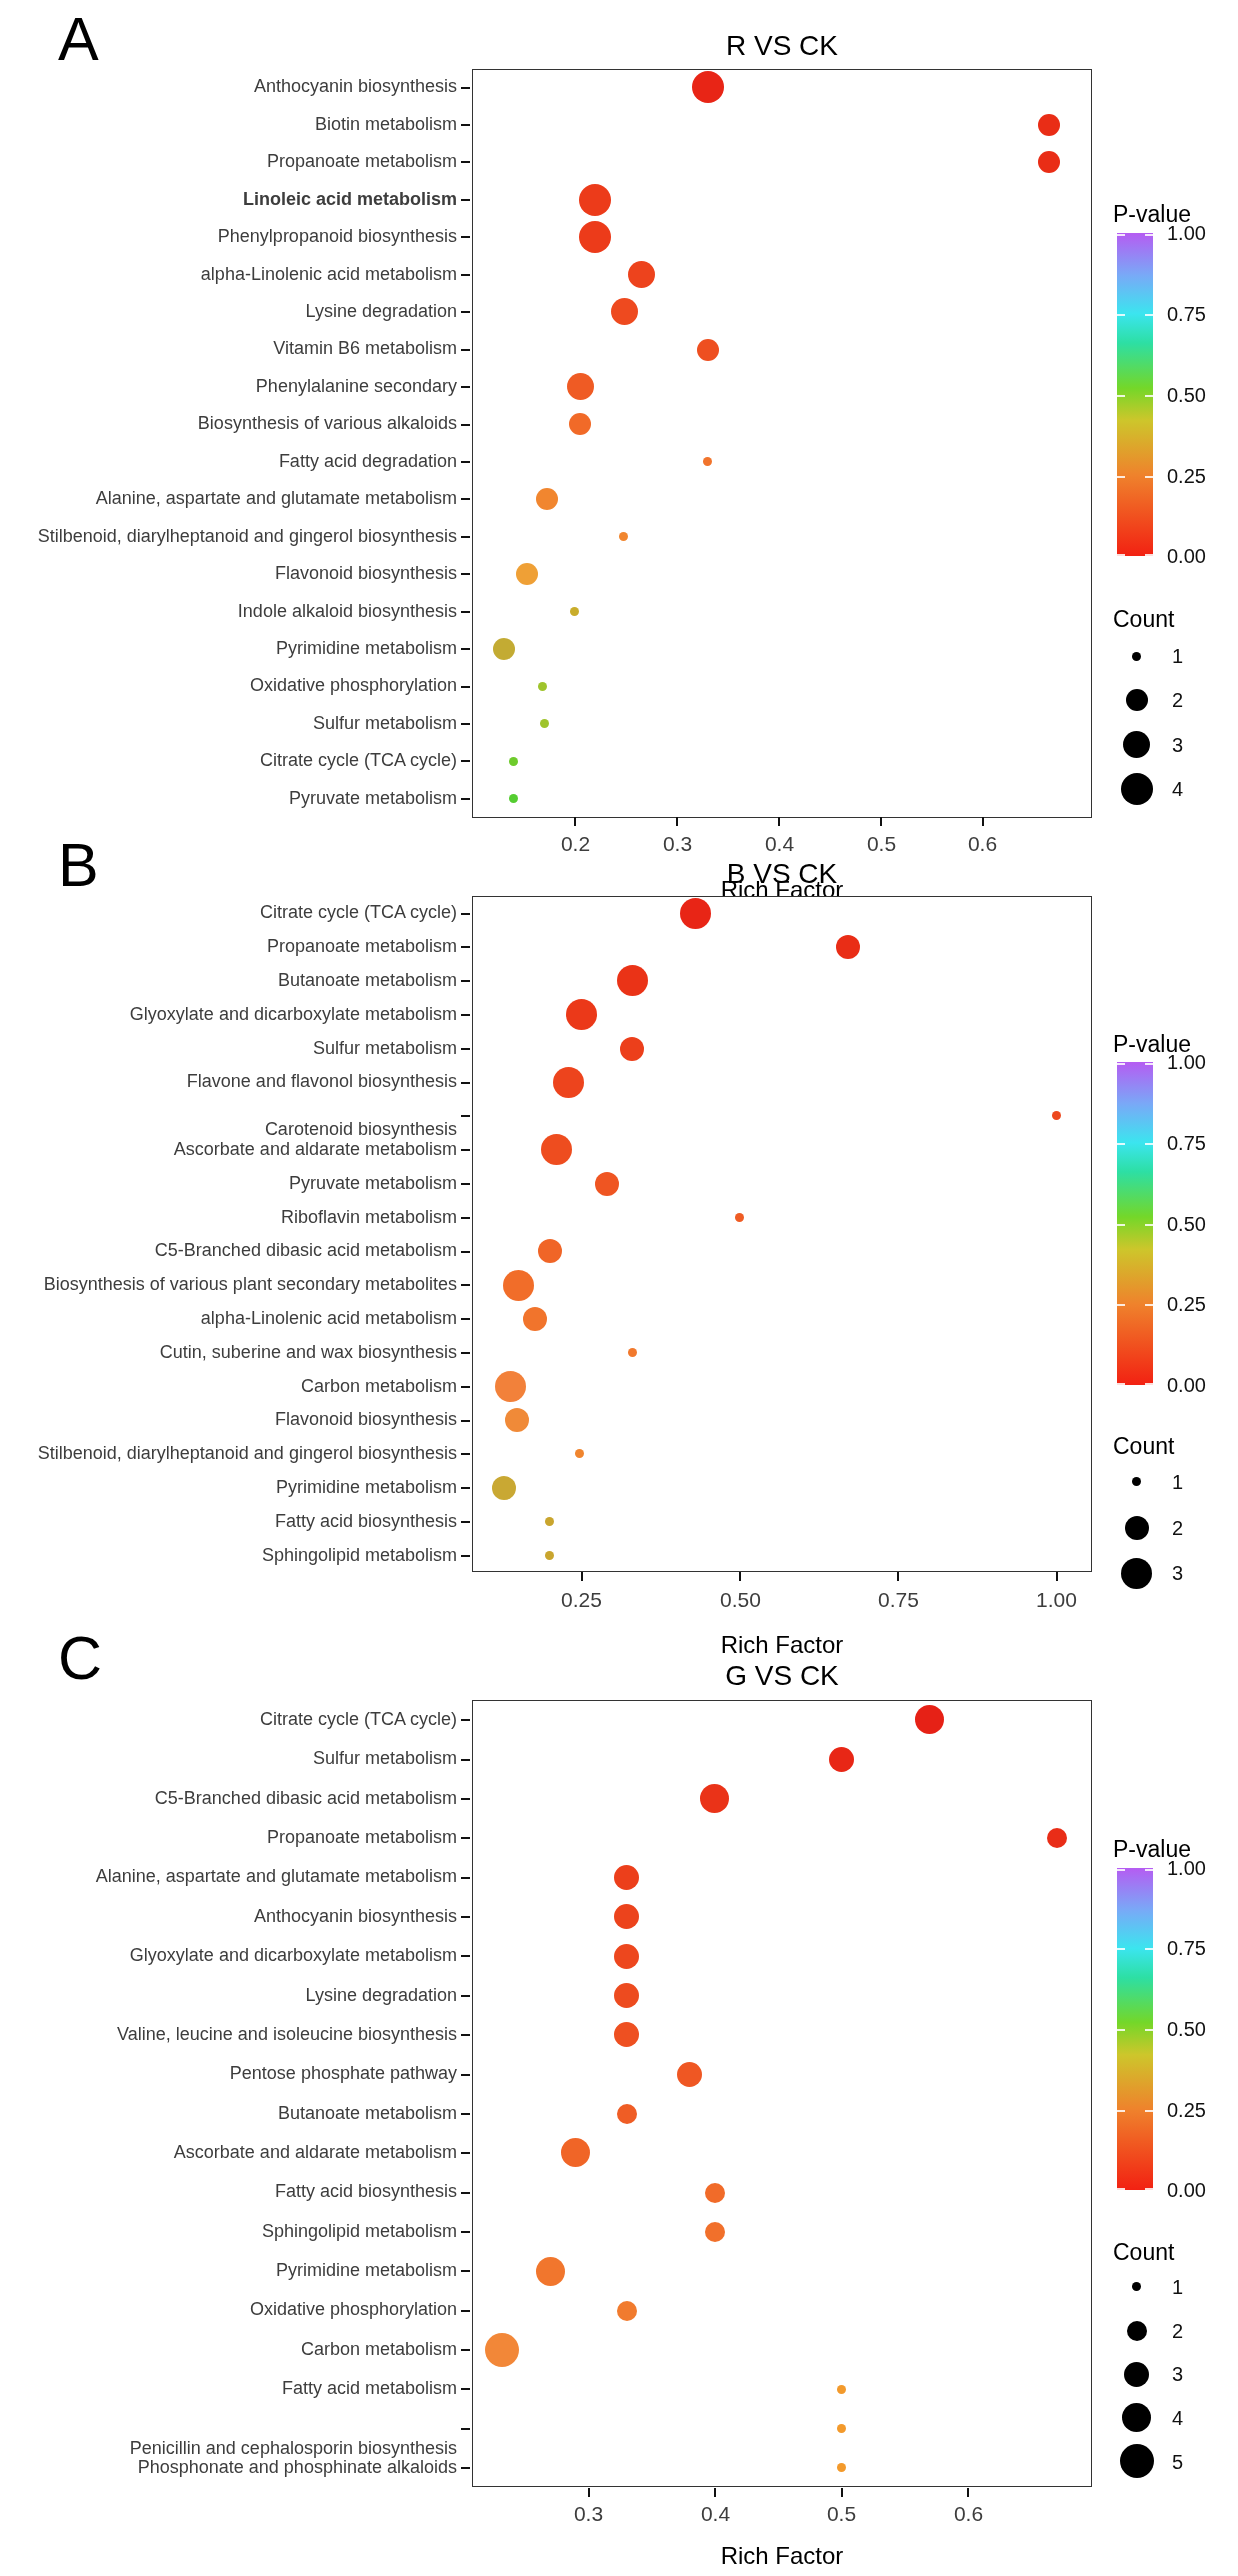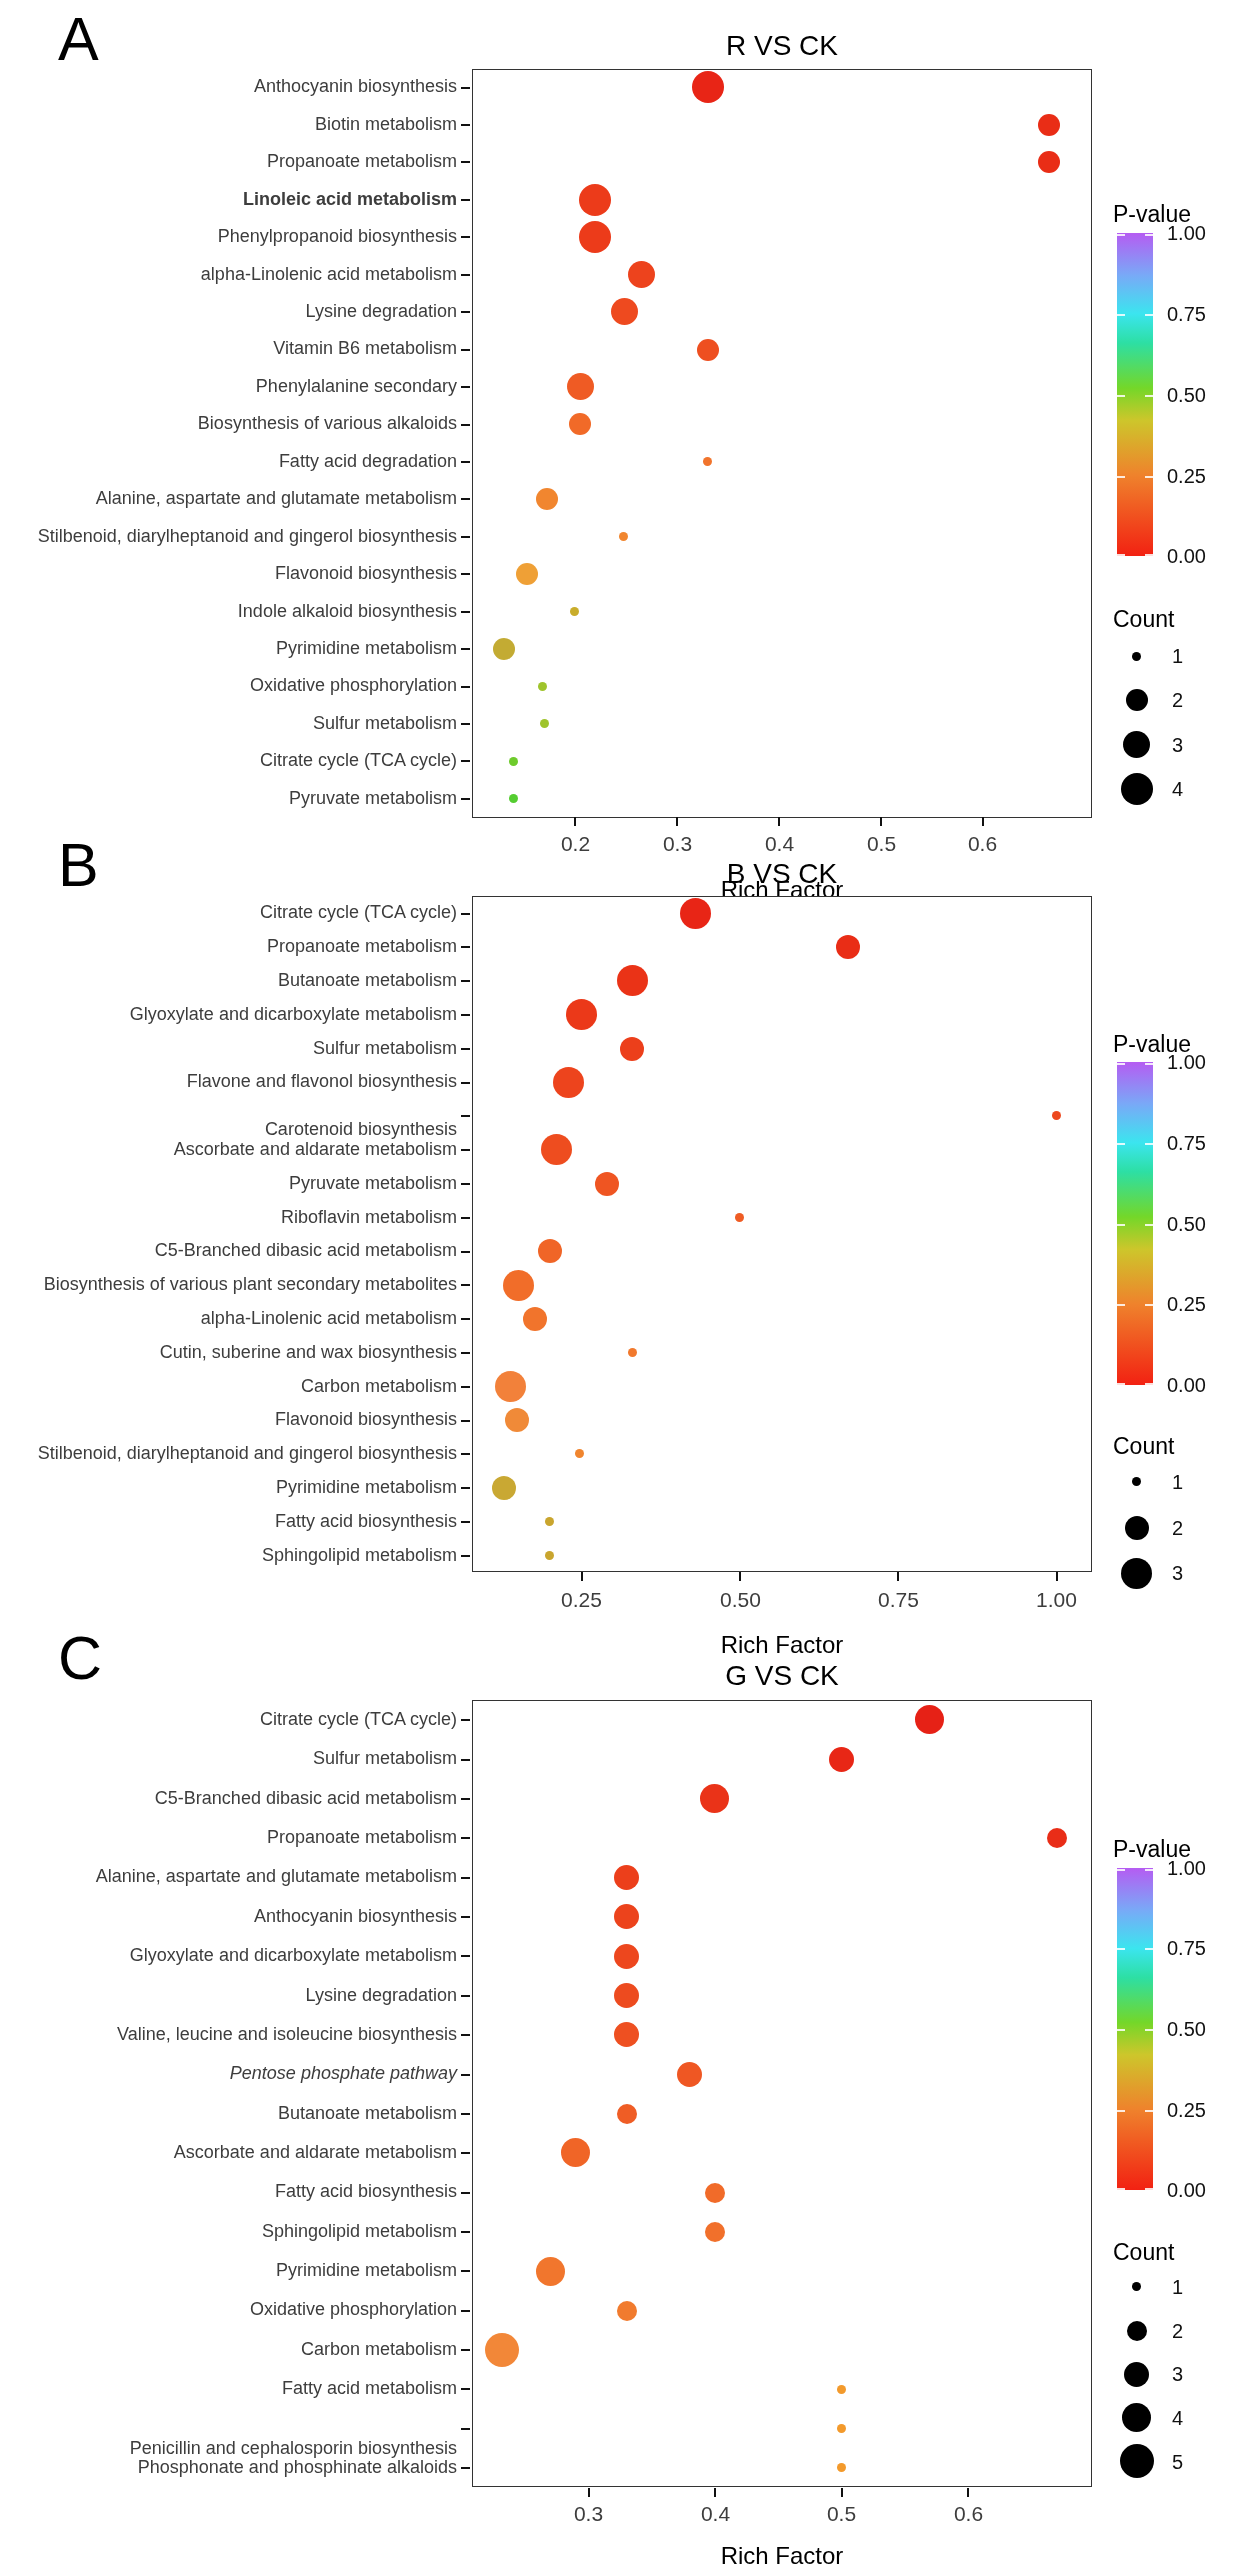--- a/index.html
+++ b/index.html
@@ -265,21 +265,21 @@
         <div class="row-label" style="top: 1877px; width: 457px;">Alanine, aspartate and glutamate metabolism</div>
         <div class="ytick" style="left: 461px; top: 1877px; width: 9.4px;"></div>
         <div class="row-label" style="top: 1917px; width: 457px;">Anthocyanin biosynthesis</div>
         <div class="ytick" style="left: 461px; top: 1916px; width: 9.4px;"></div>
         <div class="row-label" style="top: 1956px; width: 457px;">Glyoxylate and dicarboxylate metabolism</div>
         <div class="ytick" style="left: 461px; top: 1955px; width: 9.4px;"></div>
         <div class="row-label" style="top: 1996px; width: 457px;">Lysine degradation</div>
         <div class="ytick" style="left: 461px; top: 1995px; width: 9.4px;"></div>
         <div class="row-label" style="top: 2035px; width: 457px;">Valine, leucine and isoleucine biosynthesis</div>
         <div class="ytick" style="left: 461px; top: 2034px; width: 9.4px;"></div>
-        <div class="row-label" style="top: 2074px; width: 457px; font-style: italic;">Pentose phosphate pathway</div>
+        <div class="row-label" style="top: 2074px; width: 457px;">Pentose phosphate pathway</div>
         <div class="ytick" style="left: 461px; top: 2074px; width: 9.4px;"></div>
         <div class="row-label" style="top: 2114px; width: 457px;">Butanoate metabolism</div>
         <div class="ytick" style="left: 461px; top: 2113px; width: 9.4px;"></div>
         <div class="row-label" style="top: 2153px; width: 457px;">Ascorbate and aldarate metabolism</div>
         <div class="ytick" style="left: 461px; top: 2152px; width: 9.4px;"></div>
         <div class="row-label" style="top: 2192px; width: 457px;">Fatty acid biosynthesis</div>
         <div class="ytick" style="left: 461px; top: 2192px; width: 9.4px;"></div>
         <div class="row-label" style="top: 2232px; width: 457px;">Sphingolipid metabolism</div>
         <div class="ytick" style="left: 461px; top: 2231px; width: 9.4px;"></div>
         <div class="row-label" style="top: 2271px; width: 457px;">Pyrimidine metabolism</div>

